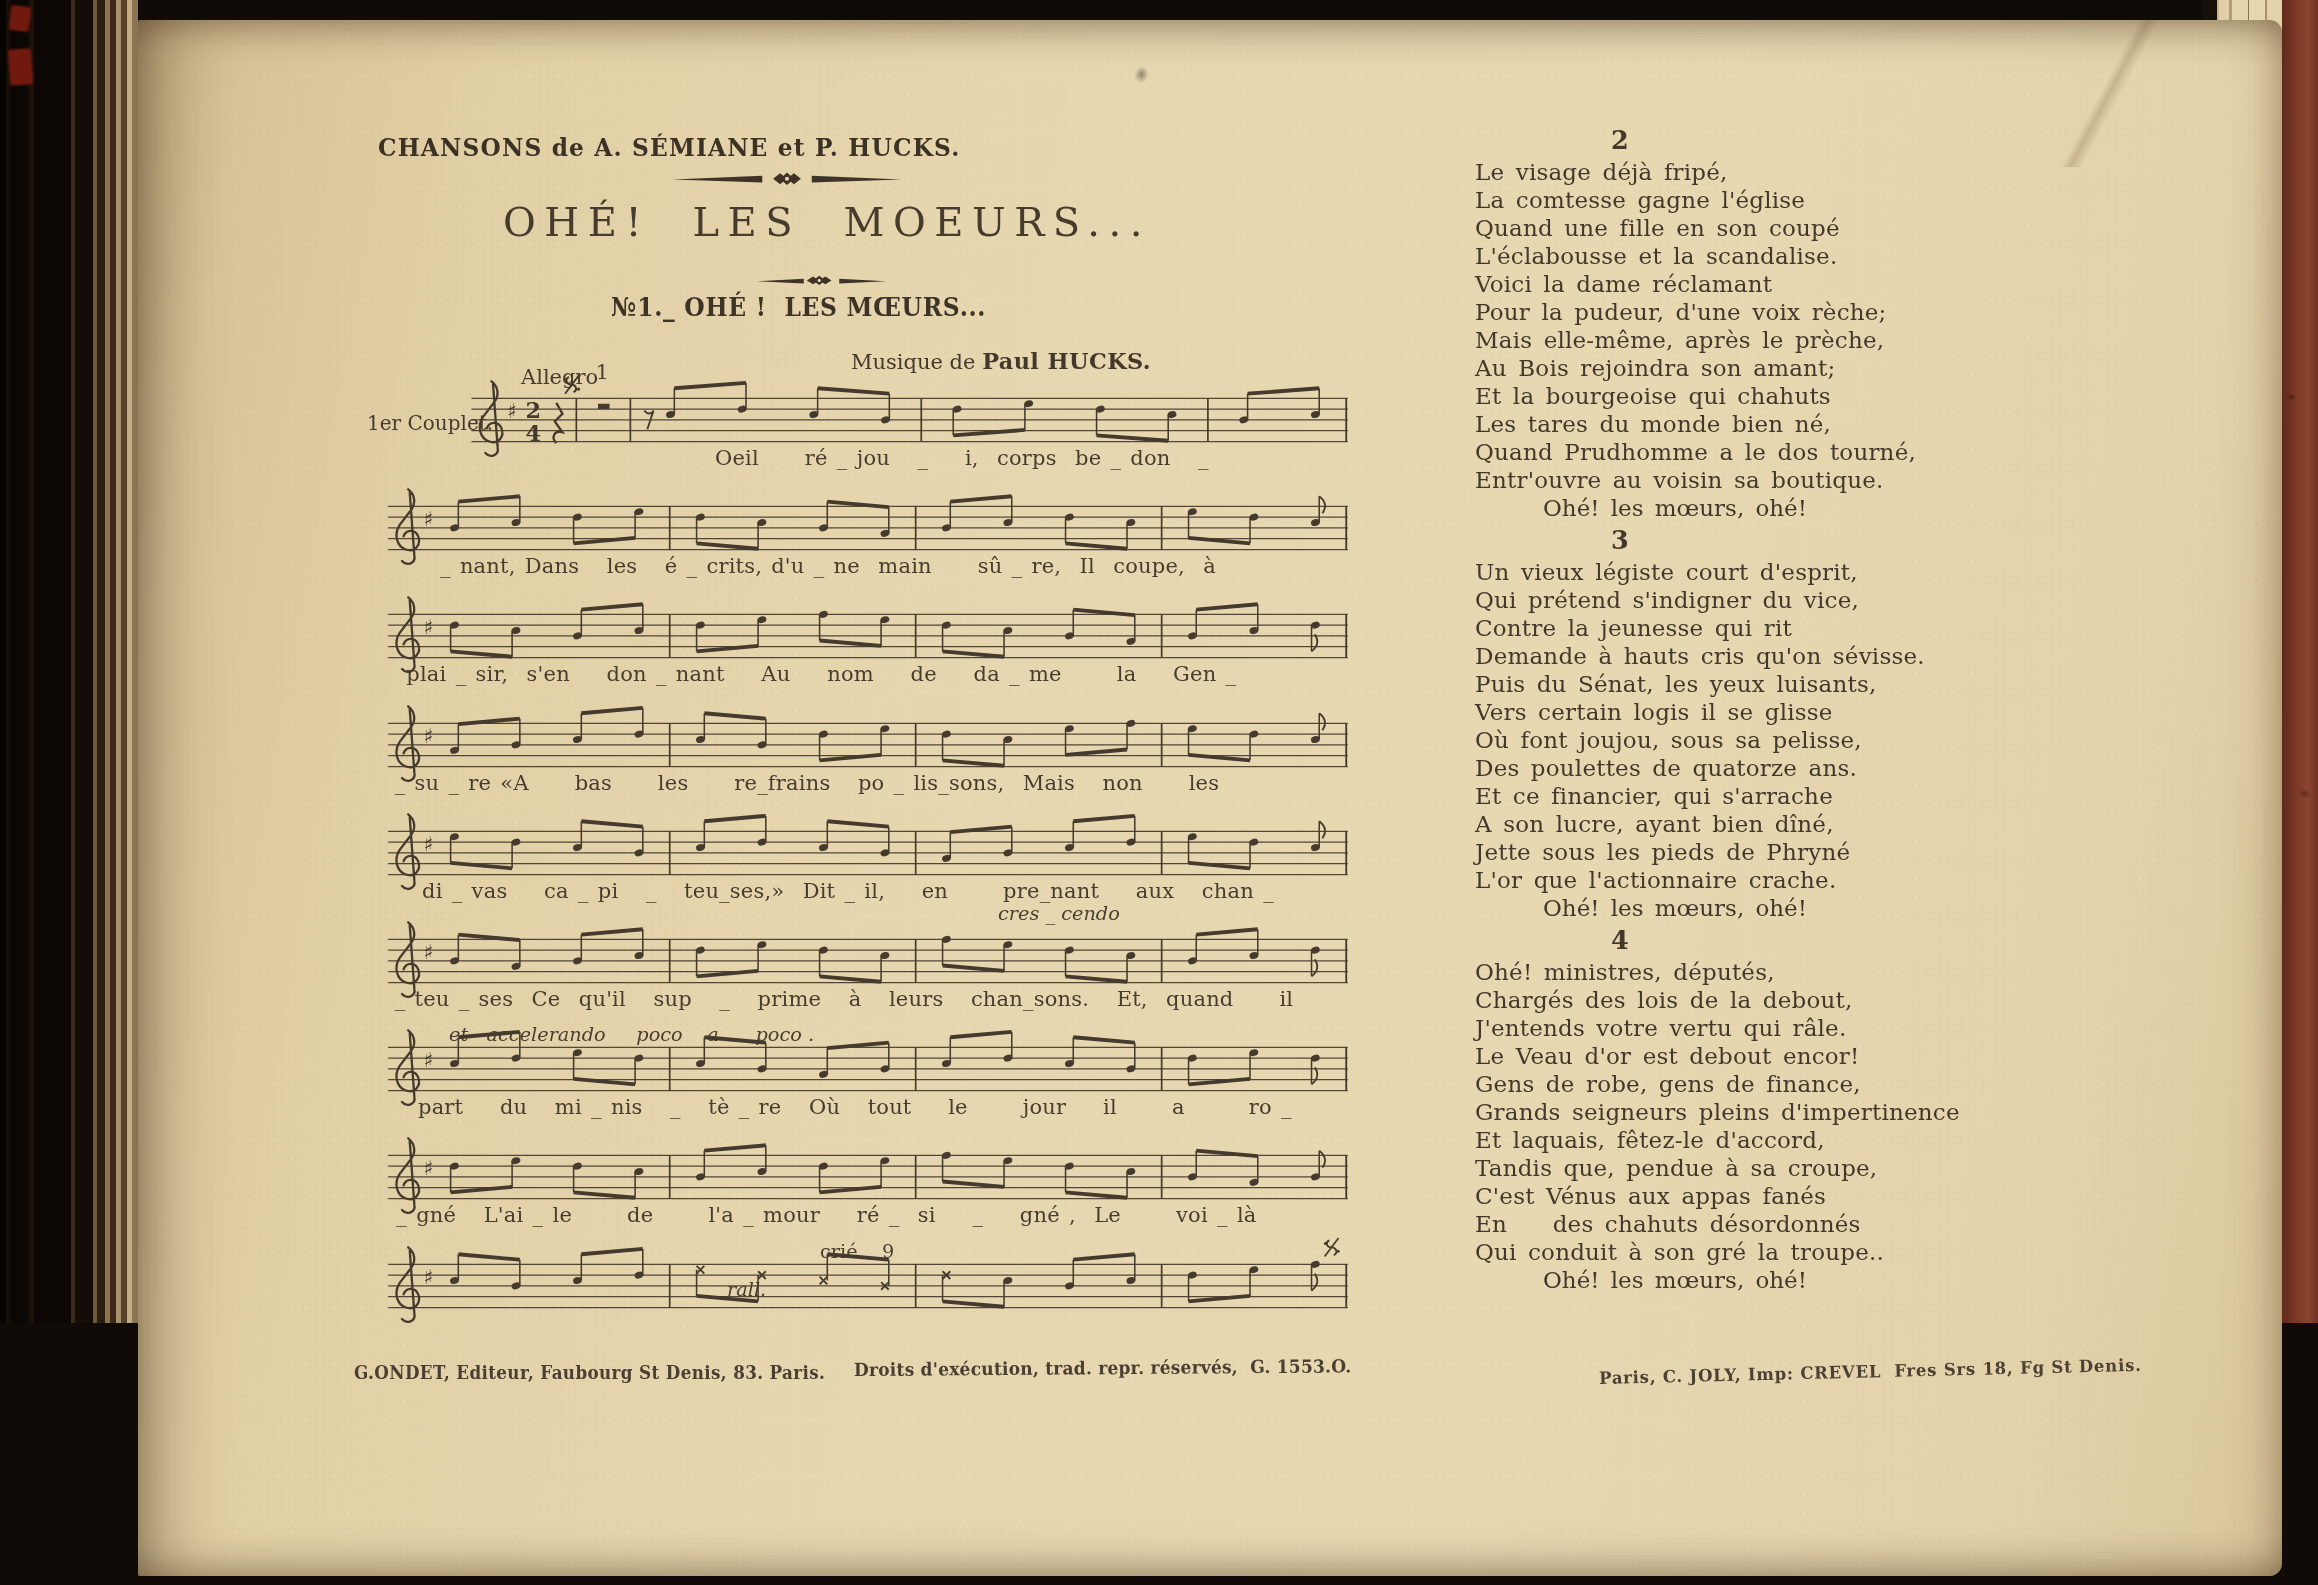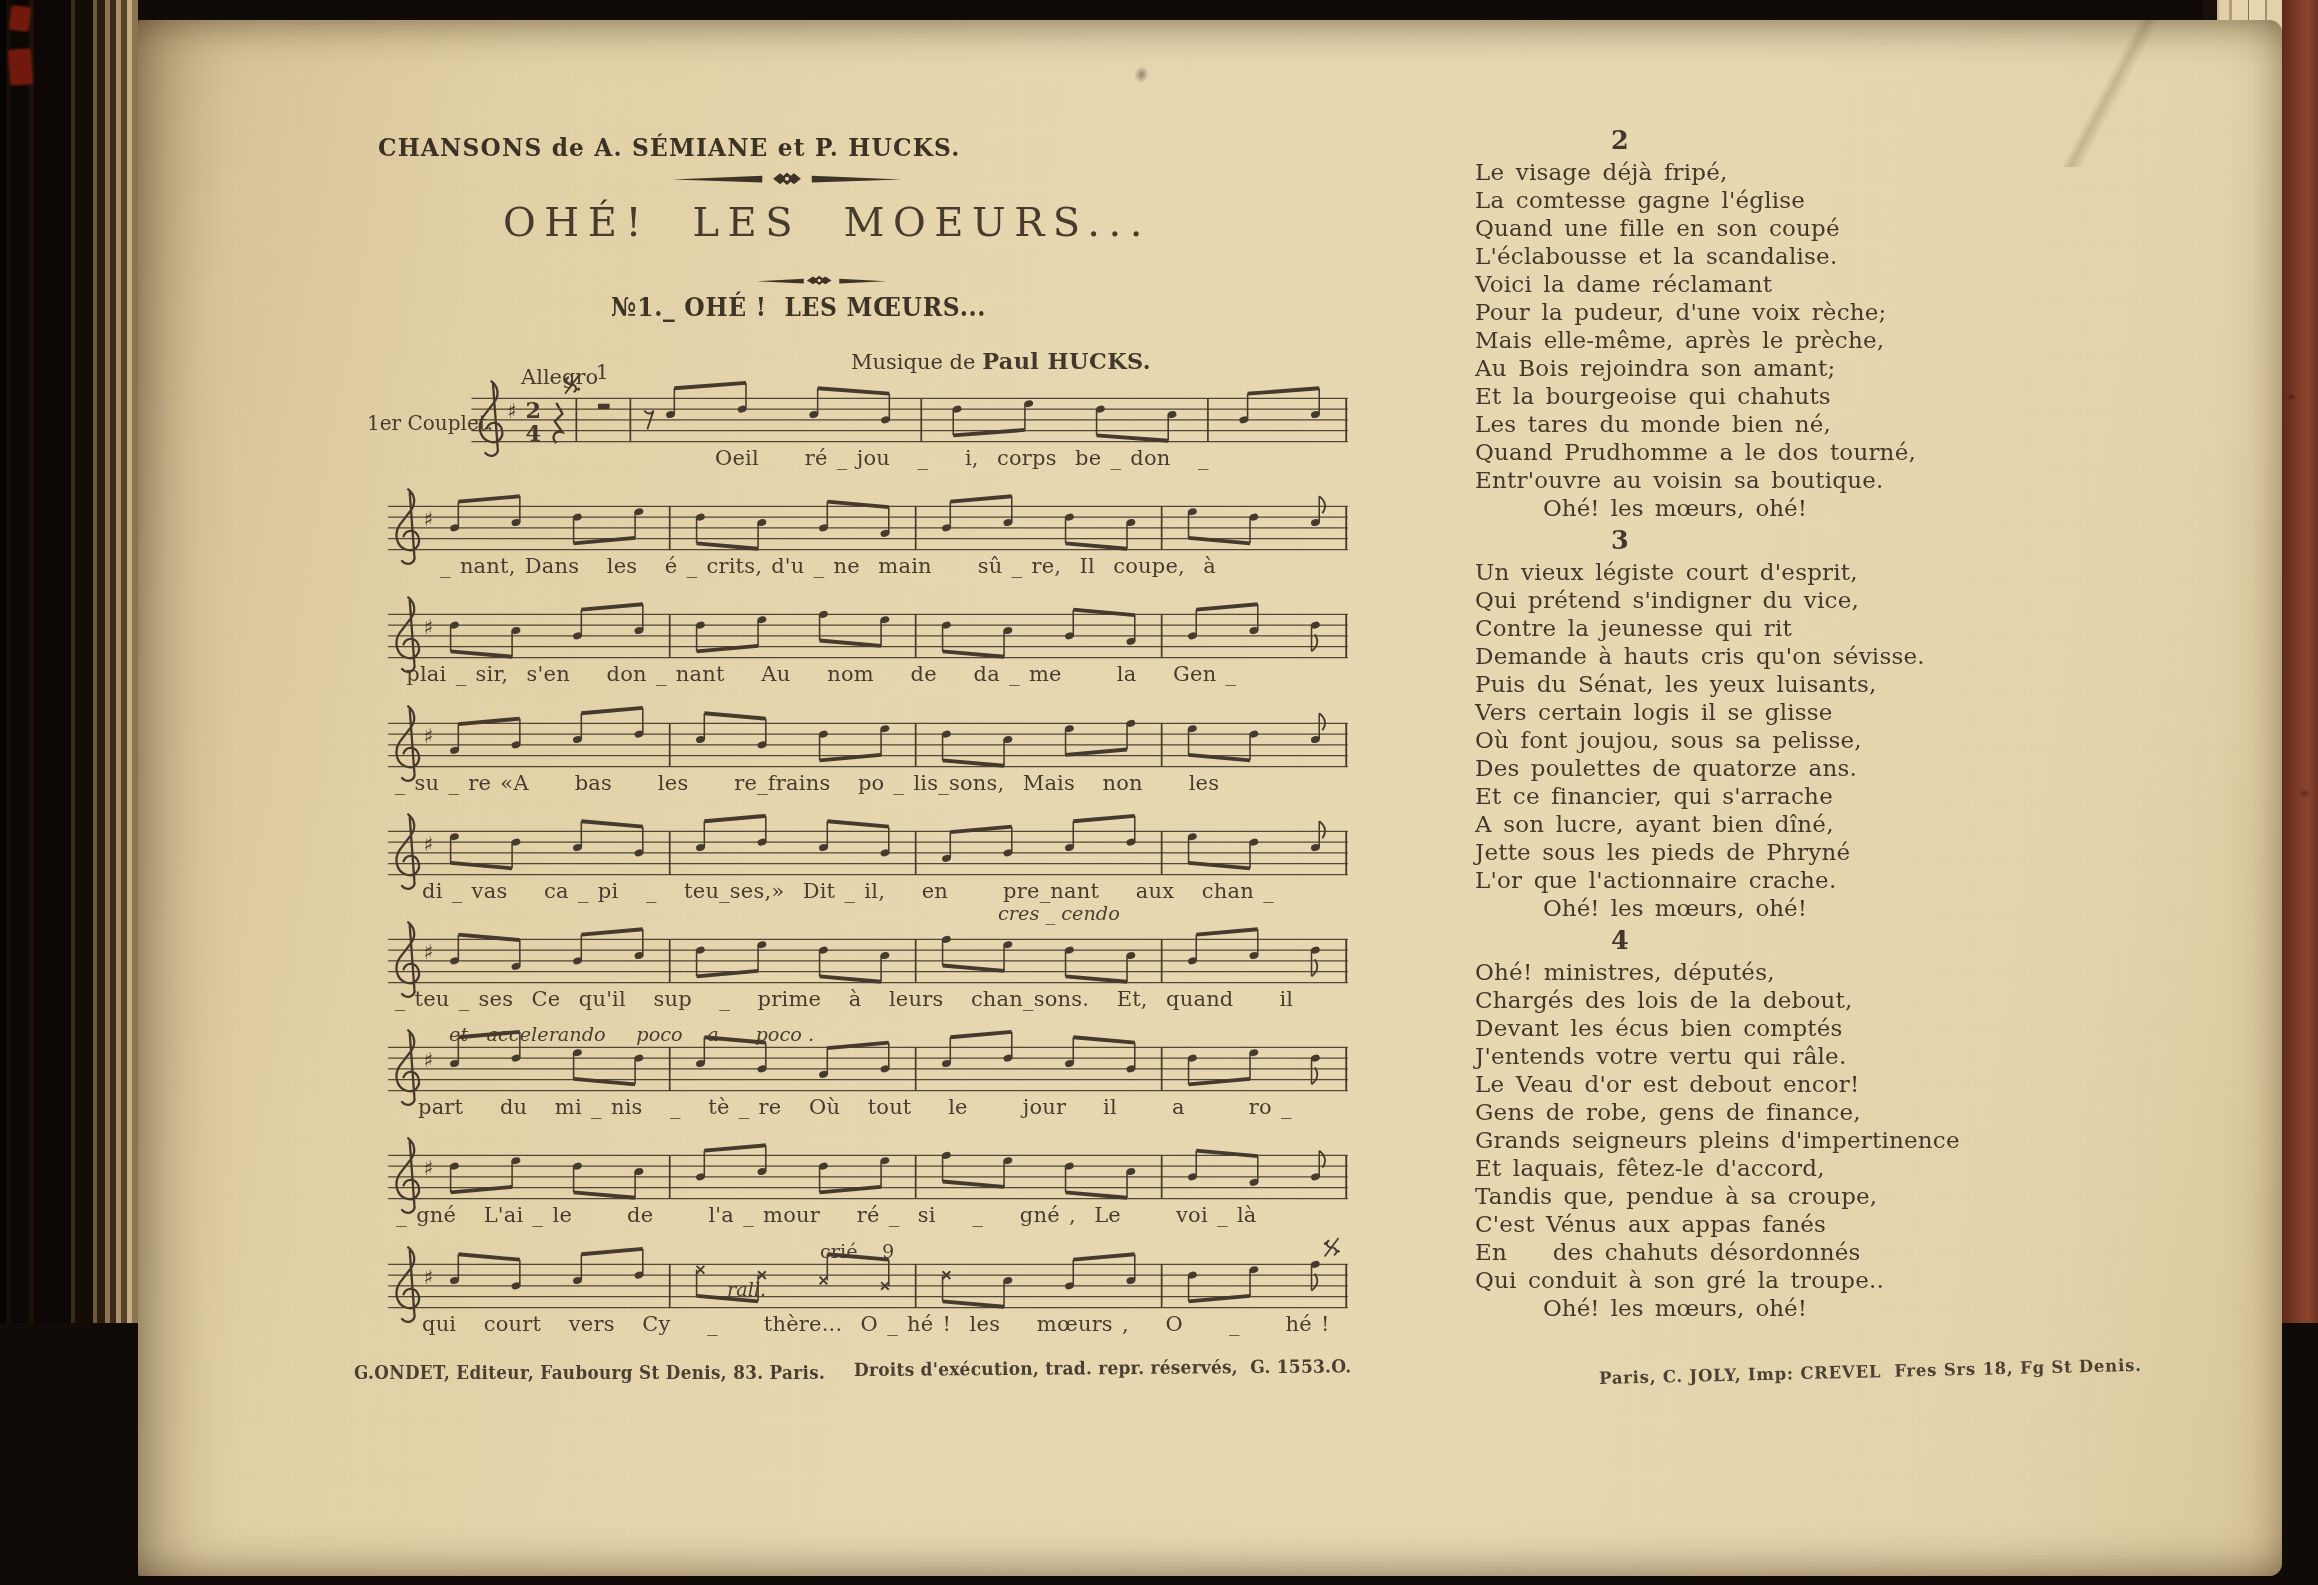--- a/index.html
+++ b/index.html
@@ -602,21 +602,20 @@
             <line x1="683.8571428571429" y1="38" x2="683.8571428571429" y2="94" stroke="#453a2d" stroke-width="2.2"></line>
             <line x1="1002.7142857142856" y1="38" x2="1002.7142857142856" y2="94" stroke="#453a2d" stroke-width="2.2"></line>
             <line x1="1242" y1="38" x2="1242" y2="94" stroke="#453a2d" stroke-width="2.4"></line>
             <g transform="translate(1212,2)">
               <line x1="2" y1="26" x2="20" y2="2" stroke="#453a2d" stroke-width="2.2"></line>
               <path d="M8 5 C2 8,5 14,11 14 C17 14,20 21,14 24" fill="none" stroke="#453a2d" stroke-width="2.4"></path>
               <circle cx="3" cy="9" r="2" fill="#453a2d"></circle>
               <circle cx="19.5" cy="19" r="2" fill="#453a2d"></circle>
             </g>
           </svg>
-          <div class="lyric" style="left: 35px;">qui   court   vers   Cy    _     thère...  O _ hé !  les    mœurs ,    O     _     hé !</div>
           <div class="ann" style="left: 433px; top: 4.6px; font-style: normal;">crié.   9</div>
         </div>
       </div>
 
     <div class="footer-pub">G.ONDET, Editeur, Faubourg St Denis, 83. Paris.</div>
     <div class="footer-rights">Droits d'exécution, trad. repr. réservés,  G. 1553.O.</div>
 
     <div id="verses">
         <div class="verse-number">2</div>
         <div class="verse-line">Le visage déjà fripé,</div>
@@ -642,21 +641,20 @@
         <div class="verse-line">Où font joujou, sous sa pelisse,</div>
         <div class="verse-line">Des poulettes de quatorze ans.</div>
         <div class="verse-line">Et ce financier, qui s'arrache</div>
         <div class="verse-line">A son lucre, ayant bien dîné,</div>
         <div class="verse-line">Jette sous les pieds de Phryné</div>
         <div class="verse-line">L'or que l'actionnaire crache.</div>
         <div class="verse-refrain">Ohé! les mœurs, ohé!</div>
         <div class="verse-number">4</div>
         <div class="verse-line">Ohé! ministres, députés,</div>
         <div class="verse-line">Chargés des lois de la debout,</div>
-        <div class="verse-line">Devant les écus bien comptés</div>
         <div class="verse-line">J'entends votre vertu qui râle.</div>
         <div class="verse-line">Le Veau d'or est debout encor!</div>
         <div class="verse-line">Gens de robe, gens de finance,</div>
         <div class="verse-line">Grands seigneurs pleins d'impertinence</div>
         <div class="verse-line">Et laquais, fêtez-le d'accord,</div>
         <div class="verse-line">Tandis que, pendue à sa croupe,</div>
         <div class="verse-line">C'est Vénus aux appas fanés</div>
         <div class="verse-line">En&nbsp;&nbsp;&nbsp; des chahuts désordonnés</div>
         <div class="verse-line">Qui conduit à son gré la troupe..</div>
         <div class="verse-refrain">Ohé! les mœurs, ohé!</div>

